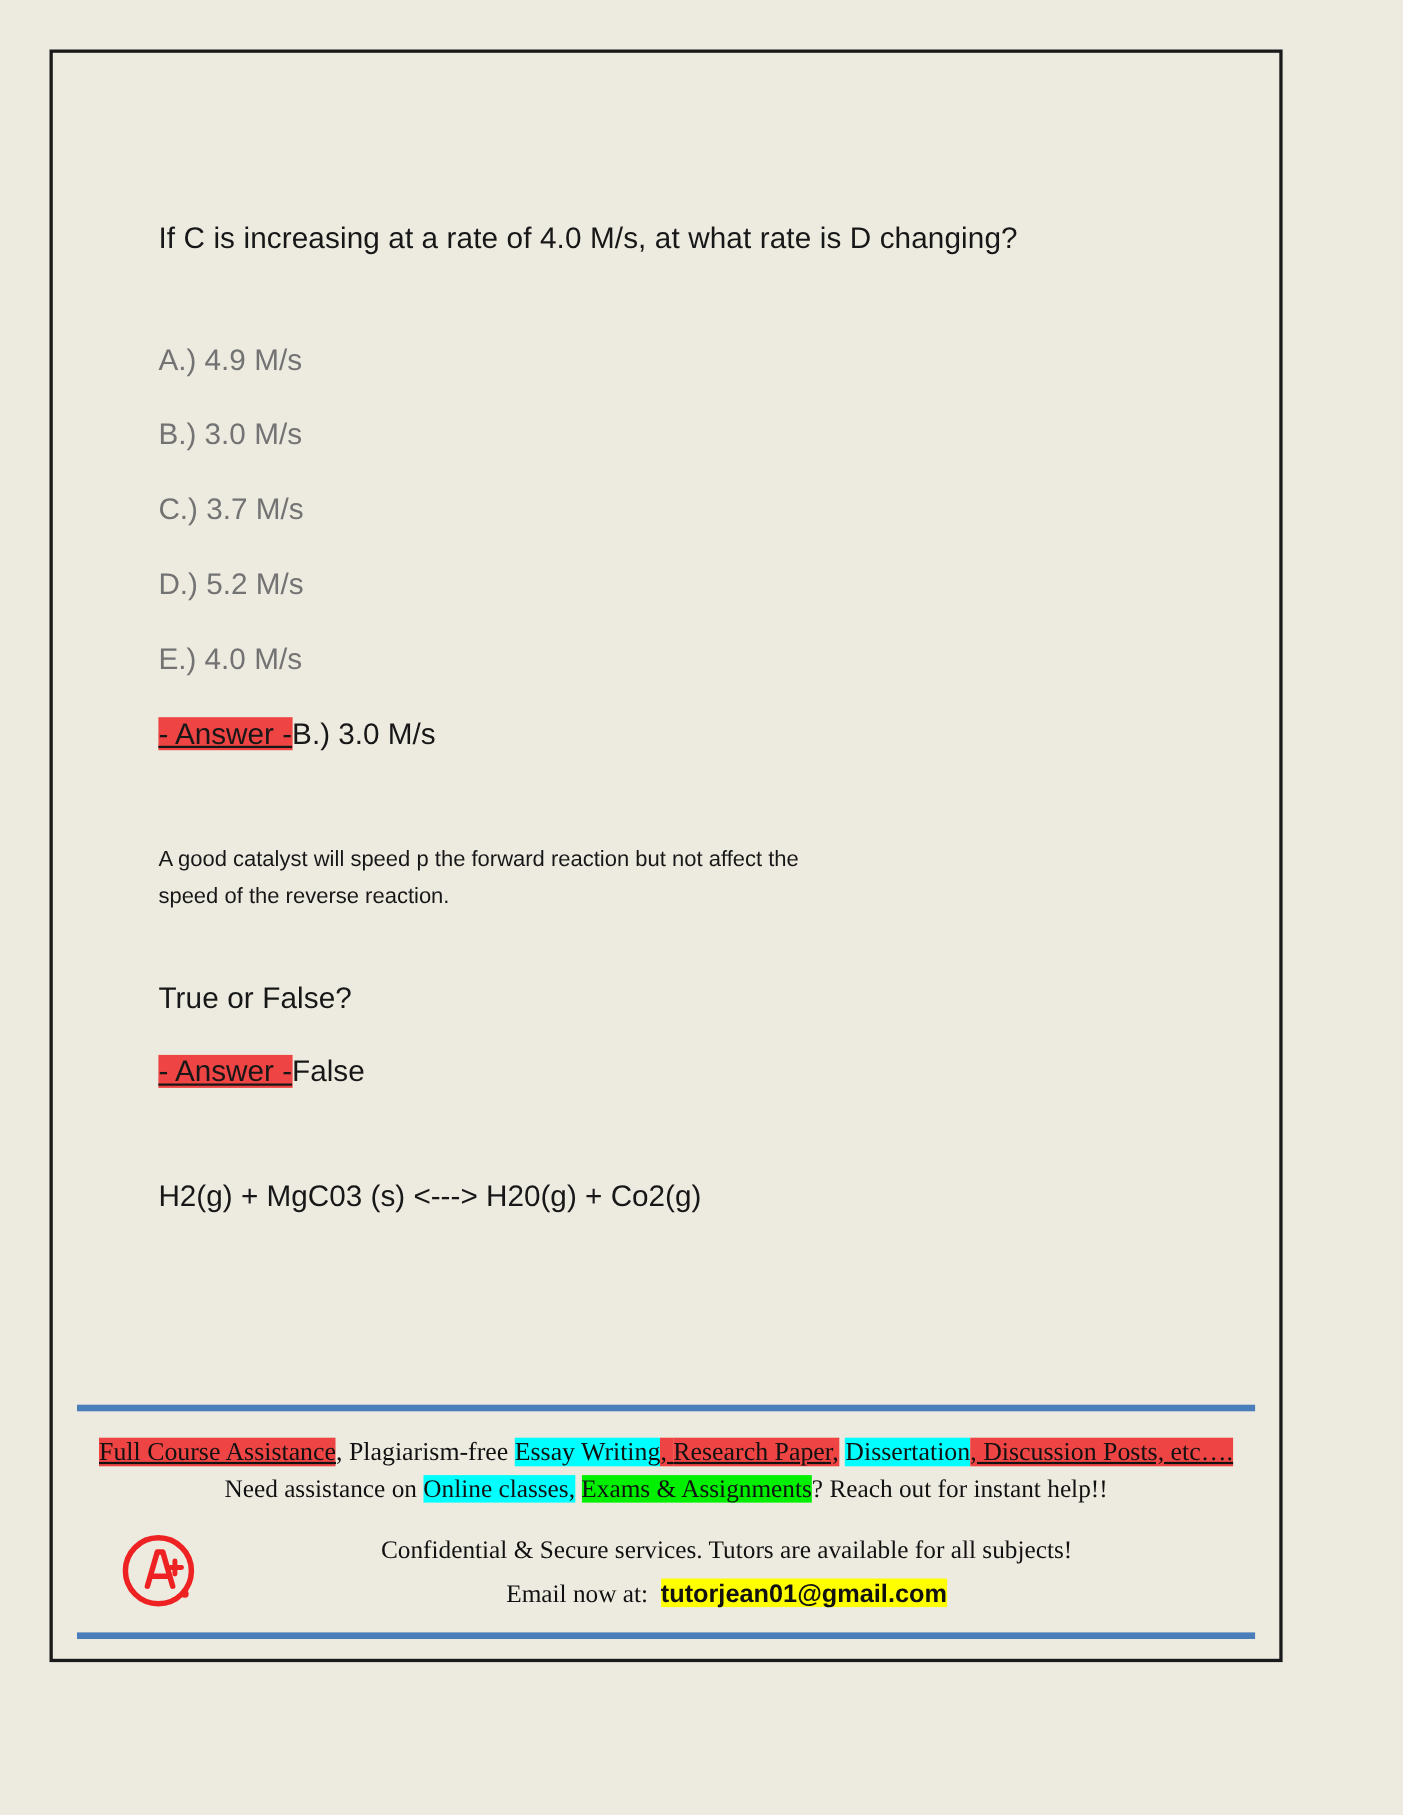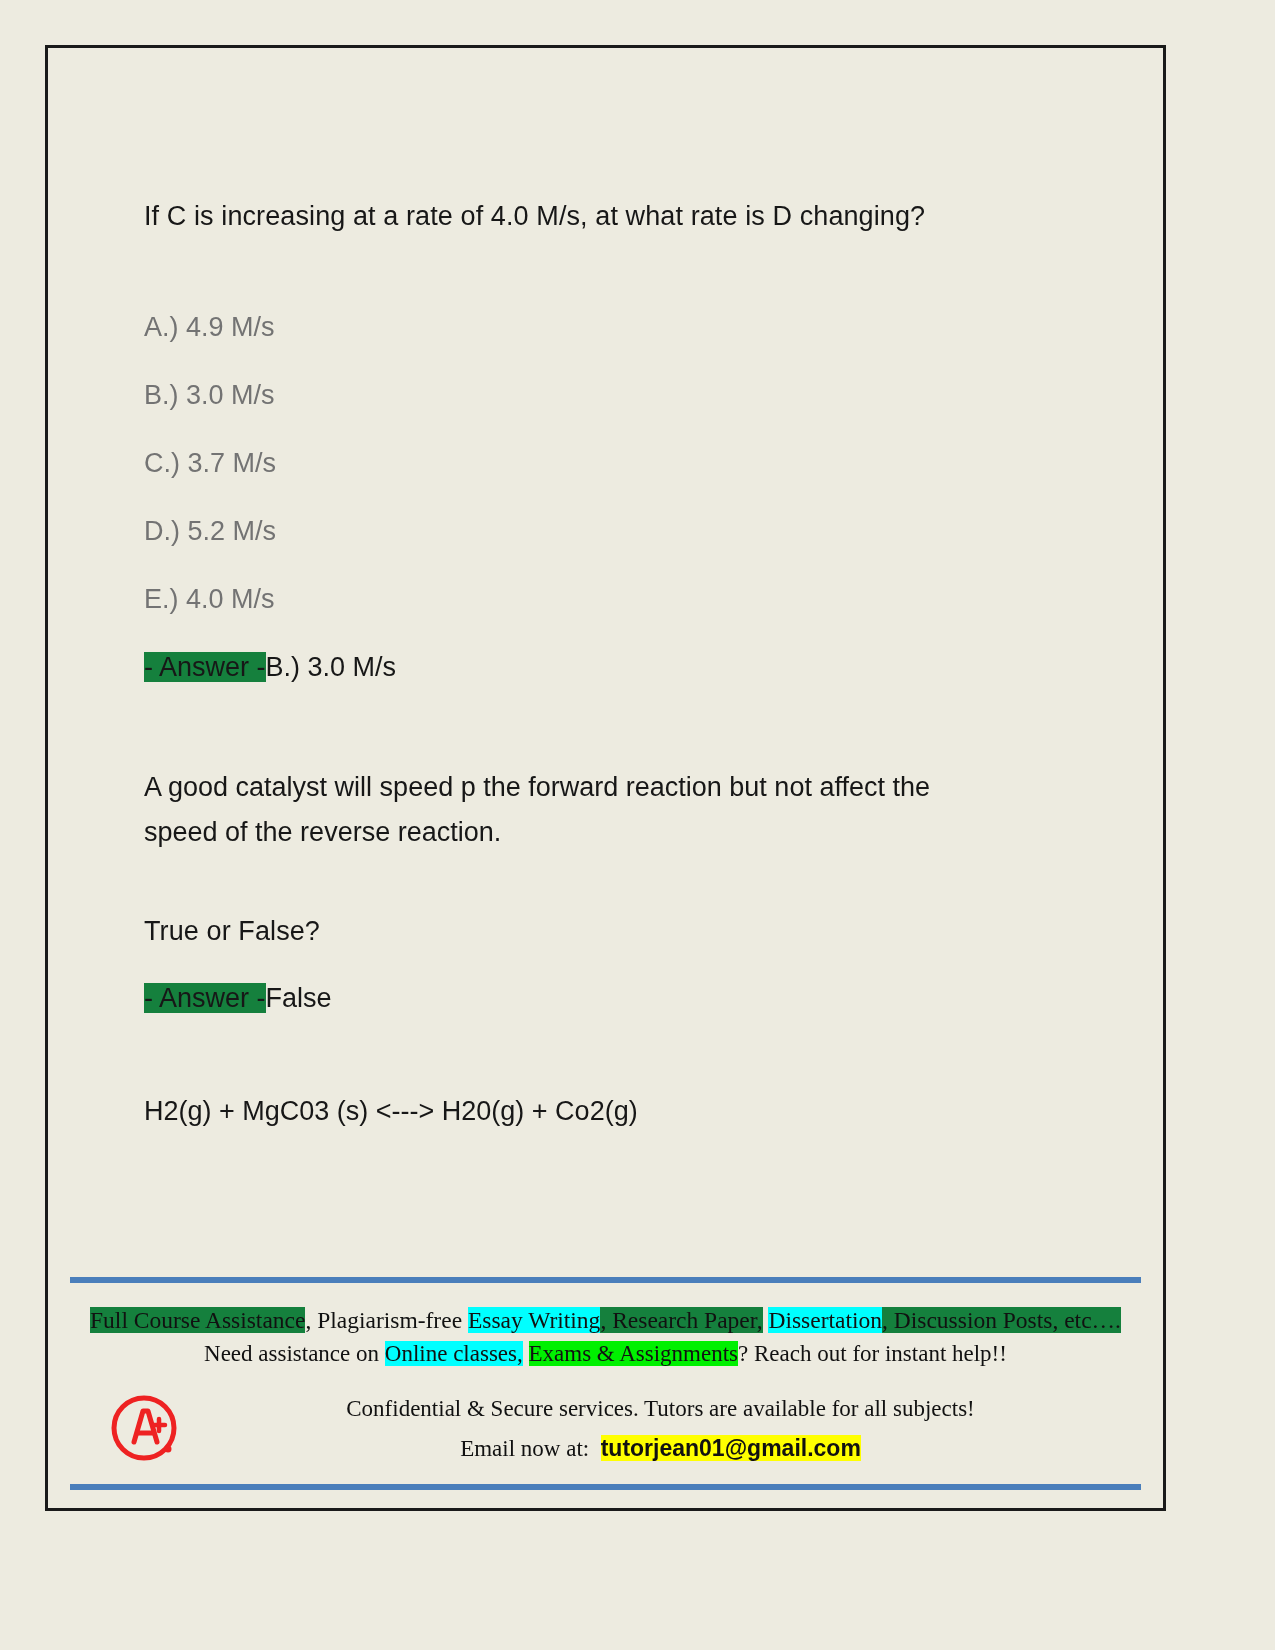--- a/index.html
+++ b/index.html
@@ -45,33 +45,33 @@
   .spacer-md { height: 62px; }
 
   .opt {
     font-size: 27px;
     color: #737373;
     margin-bottom: 37px;
     white-space: nowrap;
   }
 
   .para {
-    font-size: 27px;
+    font-size: 20px;
     color: #171717;
     line-height: 1.68;
     width: 880px;
   }
 
   .ansline {
     font-size: 27px;
     color: #171717;
     white-space: nowrap;
   }
 
-  .hl-yellow { background: #15803d; }
+  .hl-yellow { background: #ef4444; text-decoration: underline; }
   .hl-cyan   { background: #00ffff; }
   .hl-green  { background: #00f000; }
 
   .eq {
     font-size: 27px;
     color: #171717;
     white-space: nowrap;
   }
 
   

